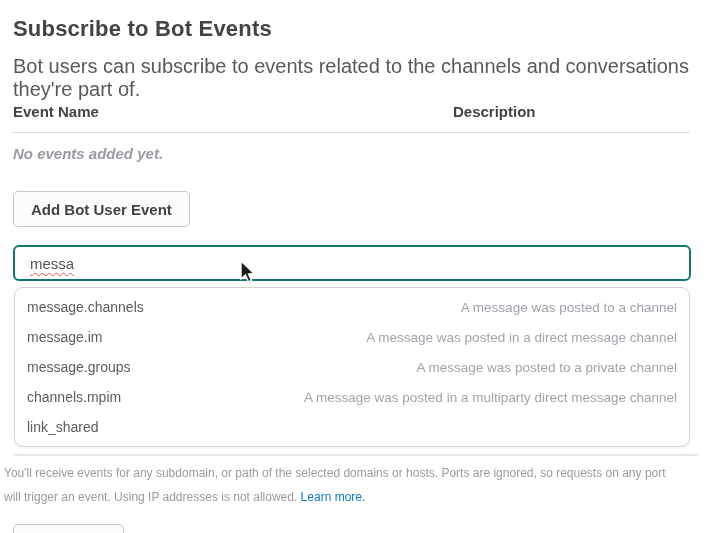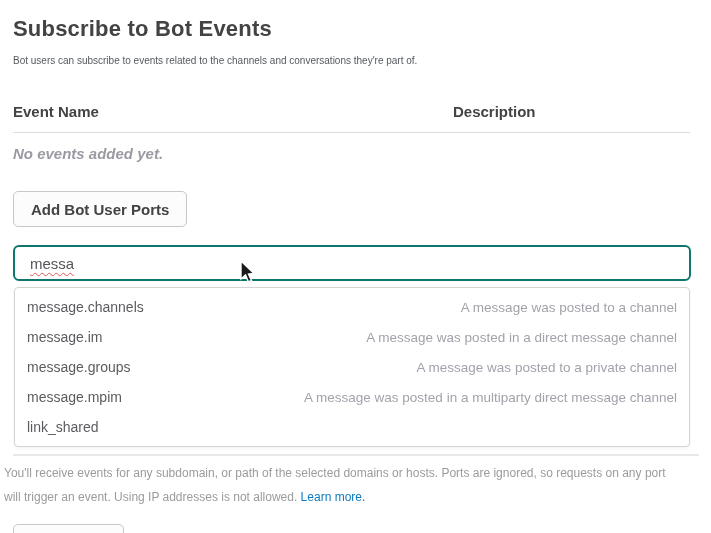--- a/index.html
+++ b/index.html
@@ -15,21 +15,21 @@
     width: 711px; height: 533px;
     background: #fff;
   }
   .page-title {
     position: absolute; left: 13px; top: 16px;
     font-size: 22px; font-weight: bold; color: #434343;
     letter-spacing: 0.2px;
   }
   .page-subtitle {
     position: absolute; left: 13px; top: 55px;
-    font-size: 10px; color: #555a5f;
+    font-size: 20px; color: #555a5f;
   }
   .table-header {
     position: absolute; left: 13px; top: 103px;
     width: 677px; display: flex; gap: 32px;
   }
   .table-header .col {
     font-size: 15px; font-weight: bold; color: #434343;
   }
   .table-header .col-event { width: 408px; }
   .hr1 {
@@ -64,21 +64,21 @@
     text-decoration-line: underline;
     text-decoration-style: wavy;
     text-decoration-color: #e2574c;
     text-decoration-thickness: 1px;
     text-underline-offset: 3px;
   }
   .dropdown {
     position: absolute; left: 14px; top: 287px;
     width: 676px;
     background: #fff;
-    border: 1px solid #d4d4d4; border-radius: 4px;
+    border: 1px solid #d4d4d4; border-radius: 9px;
     box-shadow: 0 1px 3px rgba(0,0,0,0.06);
     padding: 4px 0;
   }
   .dropdown-row {
     height: 30px; padding: 0 12px;
     display: flex; align-items: center; justify-content: space-between;
     cursor: pointer;
   }
   .dropdown-row .evt-name {
     font-size: 14px; color: #5c5c60; white-space: nowrap;
@@ -122,41 +122,41 @@
 
   <div class="table-header">
     <span class="col col-event">Event Name</span>
     <span class="col col-desc">Description</span>
   </div>
 
   <div class="hr1"></div>
 
   <p class="empty-msg">No events added yet.</p>
 
-  <button class="add-btn">Add Bot User Ports</button>
+  <button class="add-btn">Add Bot User Event</button>
 
   <div class="search-box" role="textbox">
     <span class="typed-text">messa</span>
   </div>
 
   <div class="dropdown">
     <div class="dropdown-row">
       <span class="evt-name">message.channels</span>
       <span class="evt-desc">A message was posted to a channel</span>
     </div>
     <div class="dropdown-row">
       <span class="evt-name">message.im</span>
       <span class="evt-desc">A message was posted in a direct message channel</span>
     </div>
     <div class="dropdown-row">
       <span class="evt-name">message.groups</span>
       <span class="evt-desc">A message was posted to a private channel</span>
     </div>
     <div class="dropdown-row">
-      <span class="evt-name">message.mpim</span>
+      <span class="evt-name">channels.mpim</span>
       <span class="evt-desc">A message was posted in a multiparty direct message channel</span>
     </div>
     <div class="dropdown-row">
       <span class="evt-name">link_shared</span>
     </div>
   </div>
 
   <div class="hr2"></div>
 
   <p class="footer-text"><span>You'll receive events for any subdomain, or path of the selected domains or hosts. Ports are ignored, so requests on any port will trigger an event. Using IP addresses is not allowed. </span><a class="footer-link">Learn more.</a></p>

